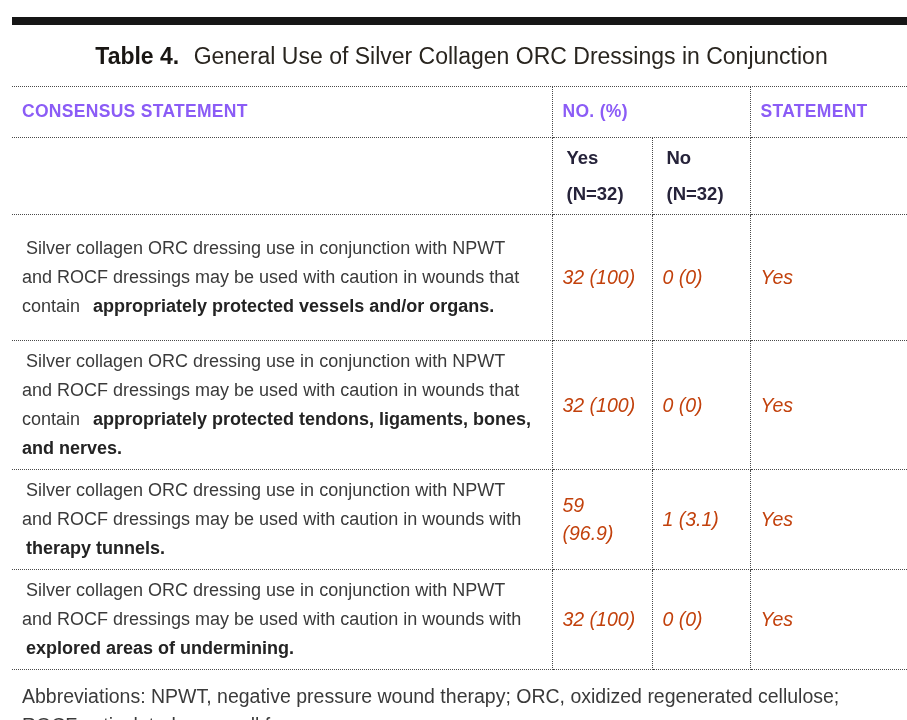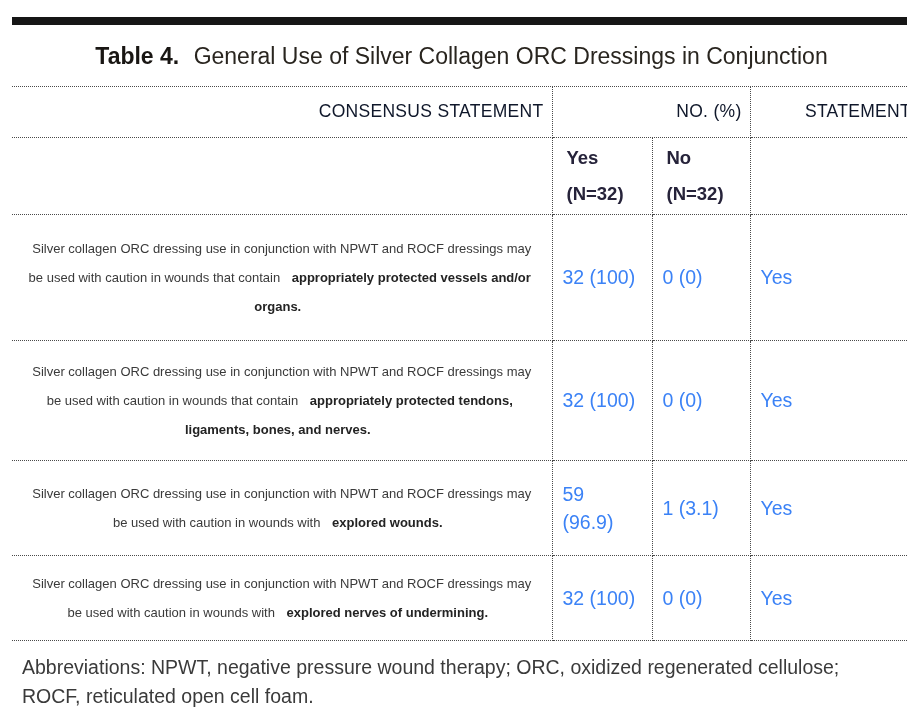--- a/index.html
+++ b/index.html
@@ -56,48 +56,47 @@
   tr.hdr-2 td { height: 66px; }
   tr.row-1 td { height: 126px; }
   tr.row-2 td { height: 120px; }
   tr.row-3 td { height: 95px; }
   tr.row-4 td { height: 85px; }
 
   tr td { border-bottom: 1px dotted #4a4a4a; }
   td.v-sep { border-right: 1px dotted #4a4a4a; }
 
   .hdr-label {
-    color: #0f172a;
-    font-weight: normal;
+    color: #8b5cf6;
+    font-weight: bold;
     font-size: 17.5px;
     letter-spacing: 0.3px;
-    text-align: right;
   }
   tr.hdr-1 td { padding: 2px 8px 2px 10px; }
   tr.hdr-2 td { padding: 2px 8px 2px 10px; }
   .subhdr {
     color: #26233a;
     font-weight: bold;
     font-size: 18.5px;
     line-height: 28px;
   }
   td.statement-cell {
     padding: 6px 14px 6px 10px;
-    font-size: 13px;
+    font-size: 18px;
     line-height: 29px;
     color: #3a3a3a;
-    text-align: center;
   }
   td.statement-cell strong { color: #232323; }
   td.num-cell, td.consensus-cell {
     padding: 2px 6px 2px 10px;
     font-size: 19.5px;
     line-height: 28px;
-    color: #3b82f6;
+    color: #c2410c;
     white-space: pre-line;
+    font-style: italic;
   }
   .footnote {
     padding: 12px 14px 0 10px;
     font-size: 19.5px;
     line-height: 29px;
     color: #3a3a3a;
   }
 </style>
 </head>
 <body>
@@ -146,29 +145,29 @@
     </tr>
 
     <tr class="row-2">
       <td class="v-sep statement-cell"><span>Silver collagen ORC dressing use in conjunction with NPWT and ROCF dressings may be used with caution in wounds that contain </span><strong>appropriately protected tendons, ligaments, bones, and nerves.</strong></td>
       <td class="v-sep num-cell">32 (100)</td>
       <td class="v-sep num-cell">0 (0)</td>
       <td class="consensus-cell">Yes</td>
     </tr>
 
     <tr class="row-3">
-      <td class="v-sep statement-cell"><span>Silver collagen ORC dressing use in conjunction with NPWT and ROCF dressings may be used with caution in wounds with </span><strong>explored wounds.</strong></td>
+      <td class="v-sep statement-cell"><span>Silver collagen ORC dressing use in conjunction with NPWT and ROCF dressings may be used with caution in wounds with </span><strong>therapy tunnels.</strong></td>
       <td class="v-sep num-cell">59
 (96.9)</td>
       <td class="v-sep num-cell">1 (3.1)</td>
       <td class="consensus-cell">Yes</td>
     </tr>
 
     <tr class="row-4">
-      <td class="v-sep statement-cell"><span>Silver collagen ORC dressing use in conjunction with NPWT and ROCF dressings may be used with caution in wounds with </span><strong>explored nerves of undermining.</strong></td>
+      <td class="v-sep statement-cell"><span>Silver collagen ORC dressing use in conjunction with NPWT and ROCF dressings may be used with caution in wounds with </span><strong>explored areas of undermining.</strong></td>
       <td class="v-sep num-cell">32 (100)</td>
       <td class="v-sep num-cell">0 (0)</td>
       <td class="consensus-cell">Yes</td>
     </tr>
   </tbody>
     </table>
 
   <div class="footnote">Abbreviations: NPWT, negative pressure wound therapy; ORC, oxidized regenerated cellulose; ROCF, reticulated open cell foam.</div>
 
   <div class="rule-bottom"></div>

